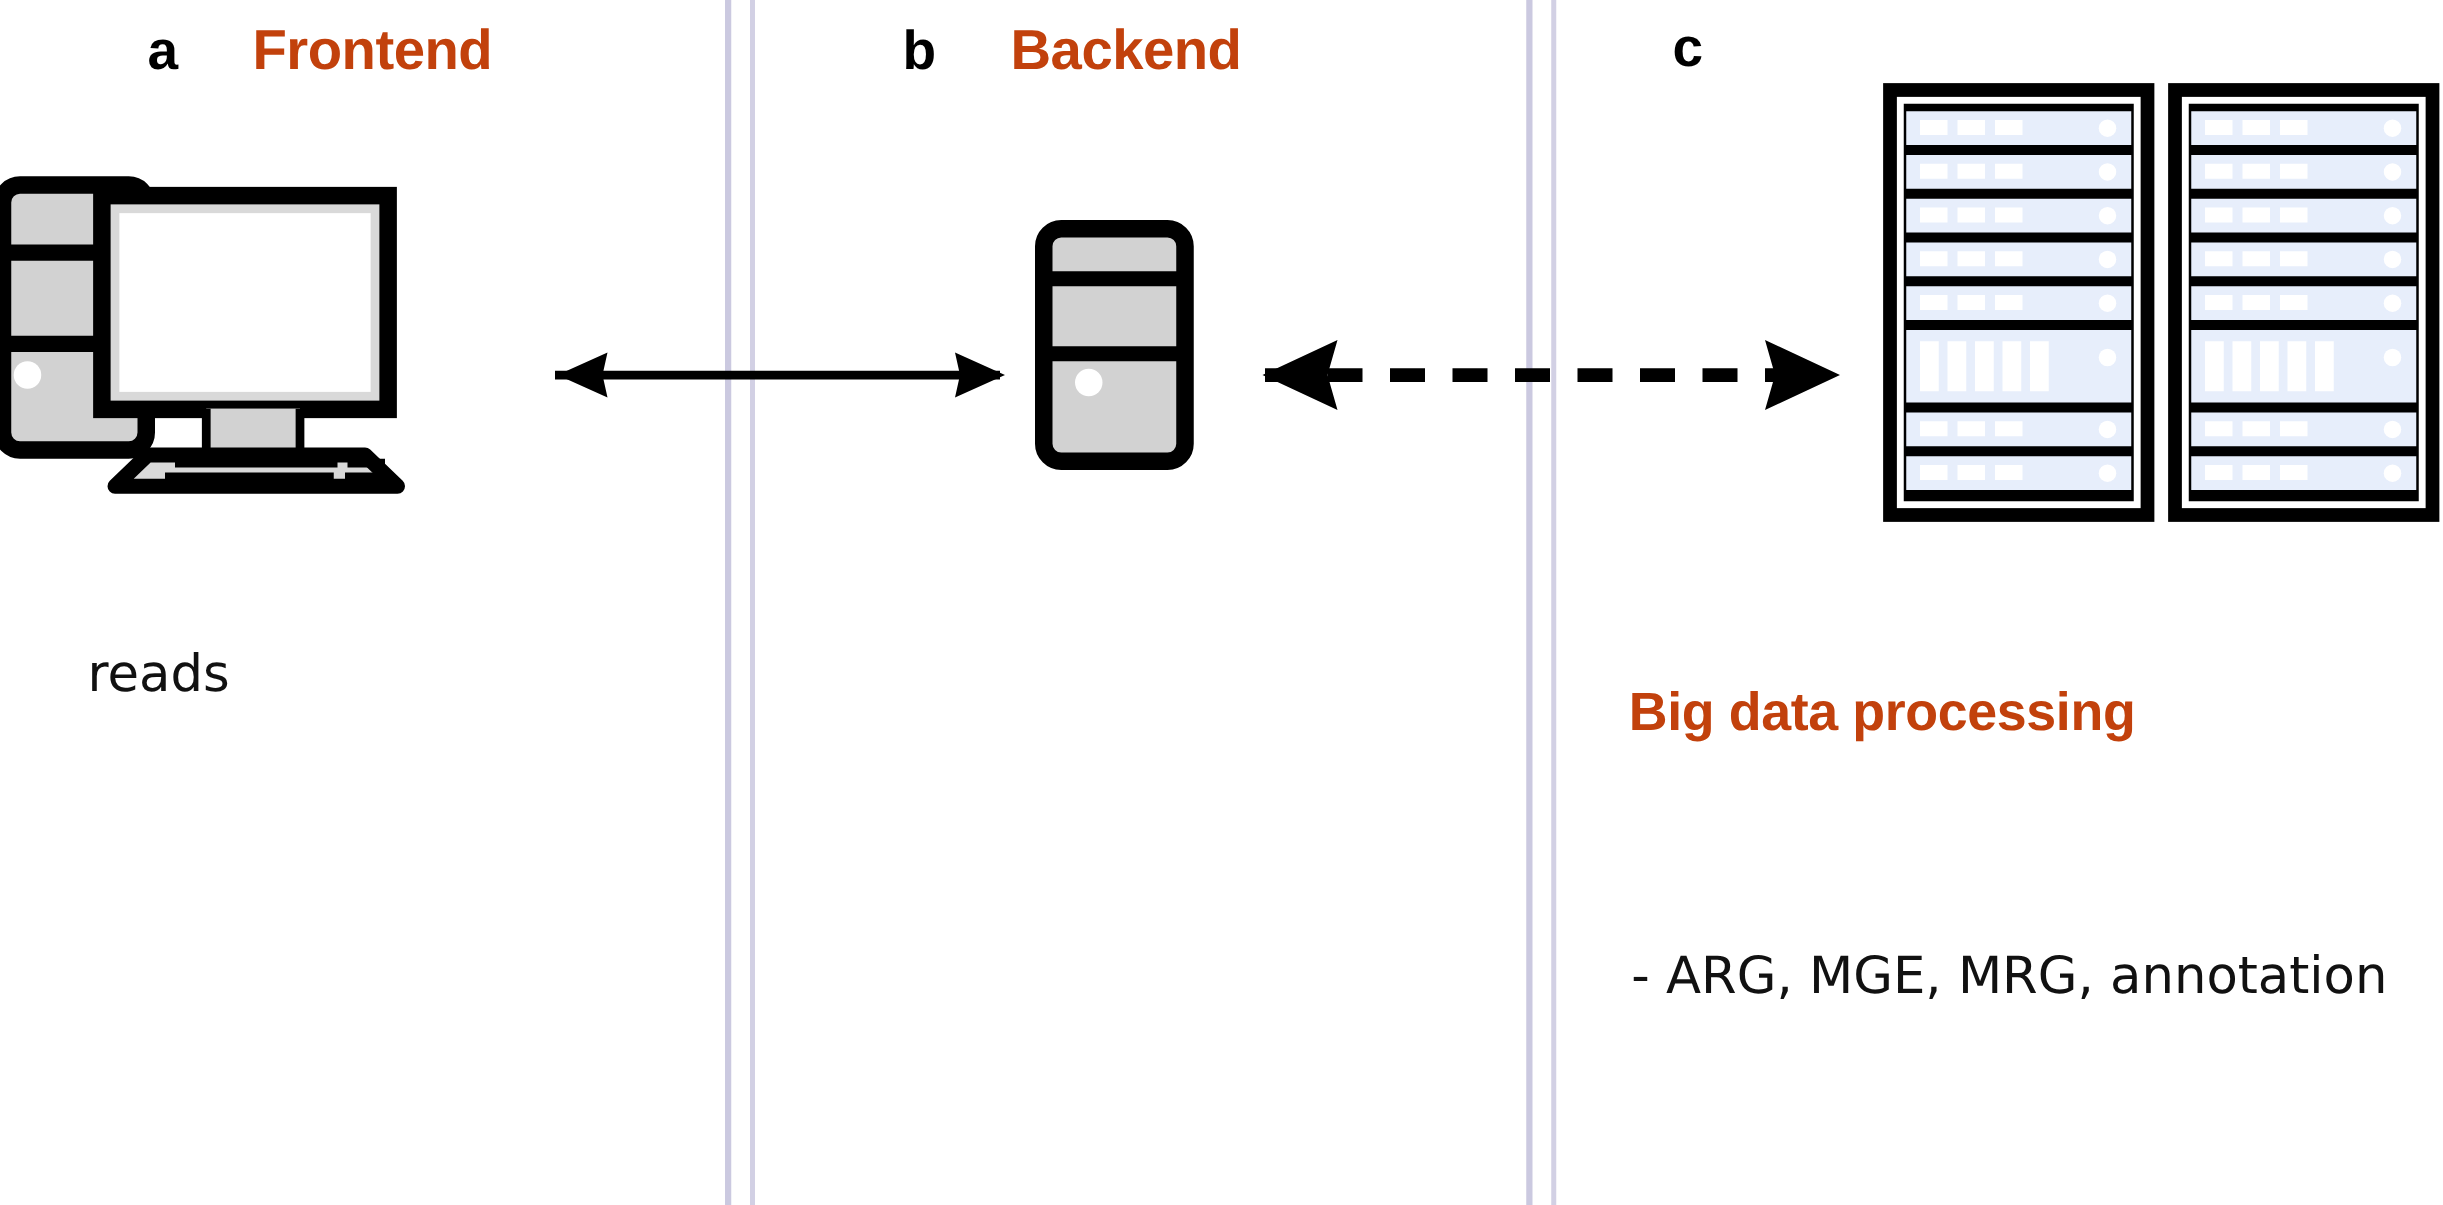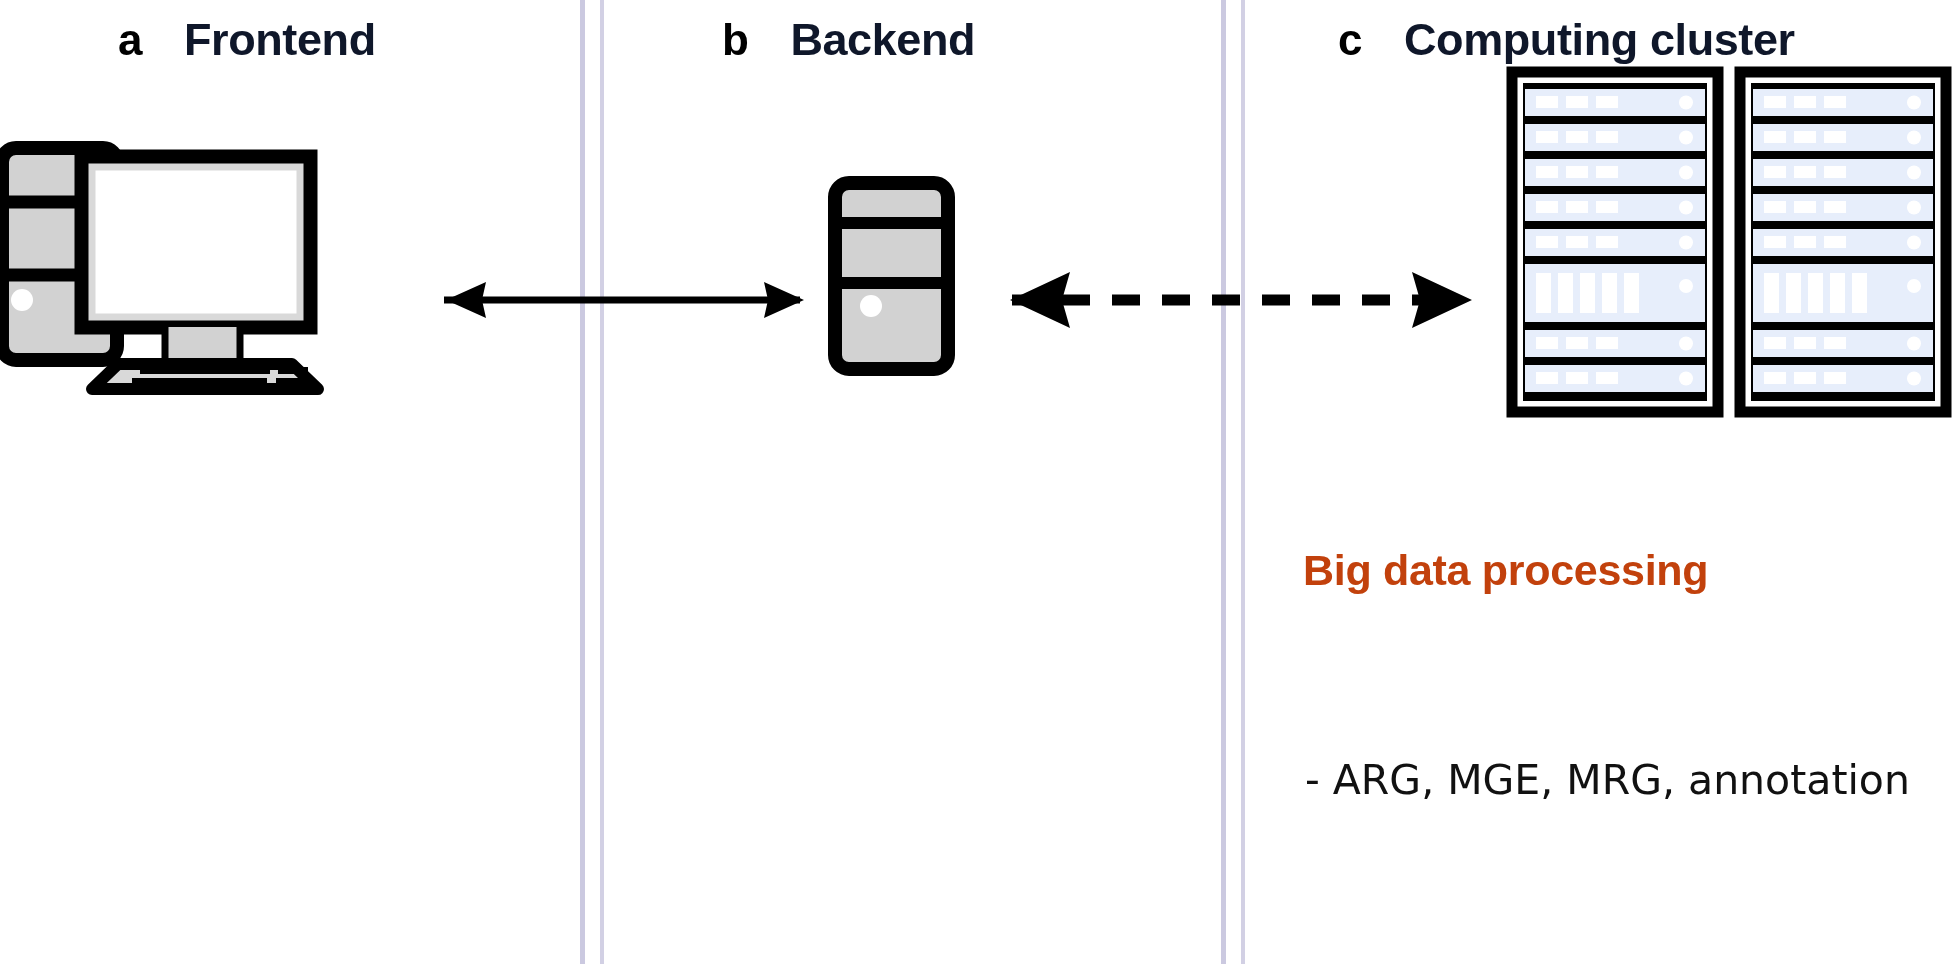--- a/index.html
+++ b/index.html
@@ -40,22 +40,22 @@
     font-family: "Liberation Sans", sans-serif;
     font-weight: bold;
     font-size: 44px;
     color: #000;
     letter-spacing: -0.5px;
   }
   .panel-title {
     font-family: "Liberation Sans", sans-serif;
     font-weight: bold;
     font-size: 45px;
-    color: #0f172a;
-    margin-left: 42px;
+    color: #c2410c;
+    margin-left: 60px;
     letter-spacing: -0.4px;
   }
 
   
   .bullet-list {
     position: absolute;
     font-family: "DejaVu Sans", sans-serif;
     font-size: 41px;
     line-height: 1.22;
     color: #111;
@@ -125,20 +125,21 @@
         <polygon points="118,224 292,224 318,249 92,249" fill="#d9d9d9" stroke="#000" stroke-width="12" stroke-linejoin="round"></polygon>
         <rect x="140" y="227" width="130" height="7" fill="#000"></rect>
         <rect x="278" y="227" width="30" height="7" fill="#000"></rect>
         <rect x="132" y="238" width="135" height="7" fill="#000"></rect>
         <rect x="276" y="238" width="28" height="7" fill="#000"></rect>
       </g>
     </svg>
   </div>
 
   <div class="bullet-list" style="left:44px; top:414px; width:520px;">
+    <span class="li"><span class="cont">reads</span></span>
     
   </div>
 
   <div class="figure" style="left:400px; top:270px;">
     <svg width="440" height="60" viewBox="0 0 440 60">
       <line x1="44" y1="30" x2="400" y2="30" stroke="#000" stroke-width="7"></line>
       <polygon points="46,30 86,12 82,30 86,48" fill="#000"></polygon>
       <polygon points="404,30 364,12 368,30 364,48" fill="#000"></polygon>
     </svg>
   </div>
@@ -161,21 +162,20 @@
   <div class="figure" style="left:960px; top:270px;">
     <svg width="560" height="60" viewBox="0 0 560 60">
       <line x1="52" y1="30" x2="500" y2="30" stroke="#000" stroke-width="11" stroke-dasharray="28 22"></line>
       <polygon points="50,30 110,2 102,30 110,58" fill="#000"></polygon>
       <polygon points="512,30 452,2 460,30 452,58" fill="#000"></polygon>
     </svg>
   </div>
 
   <div class="panel-head" style="left:1338px; top:14px;">
     <span class="panel-letter">c</span>
-    <span class="panel-title">Computing cluster</span>
   </div>
 
   <div class="figure" style="left:1512px; top:72px;">
     <svg width="470" height="350" viewBox="0 0 470 350">
       <defs>
 
         <g id="slotSmall">
           <rect x="0" y="0" width="180" height="27" fill="#e7eefb"></rect>
           <rect x="11" y="7" width="22" height="12" fill="#ffffff"></rect>
           <rect x="41" y="7" width="22" height="12" fill="#ffffff"></rect>

